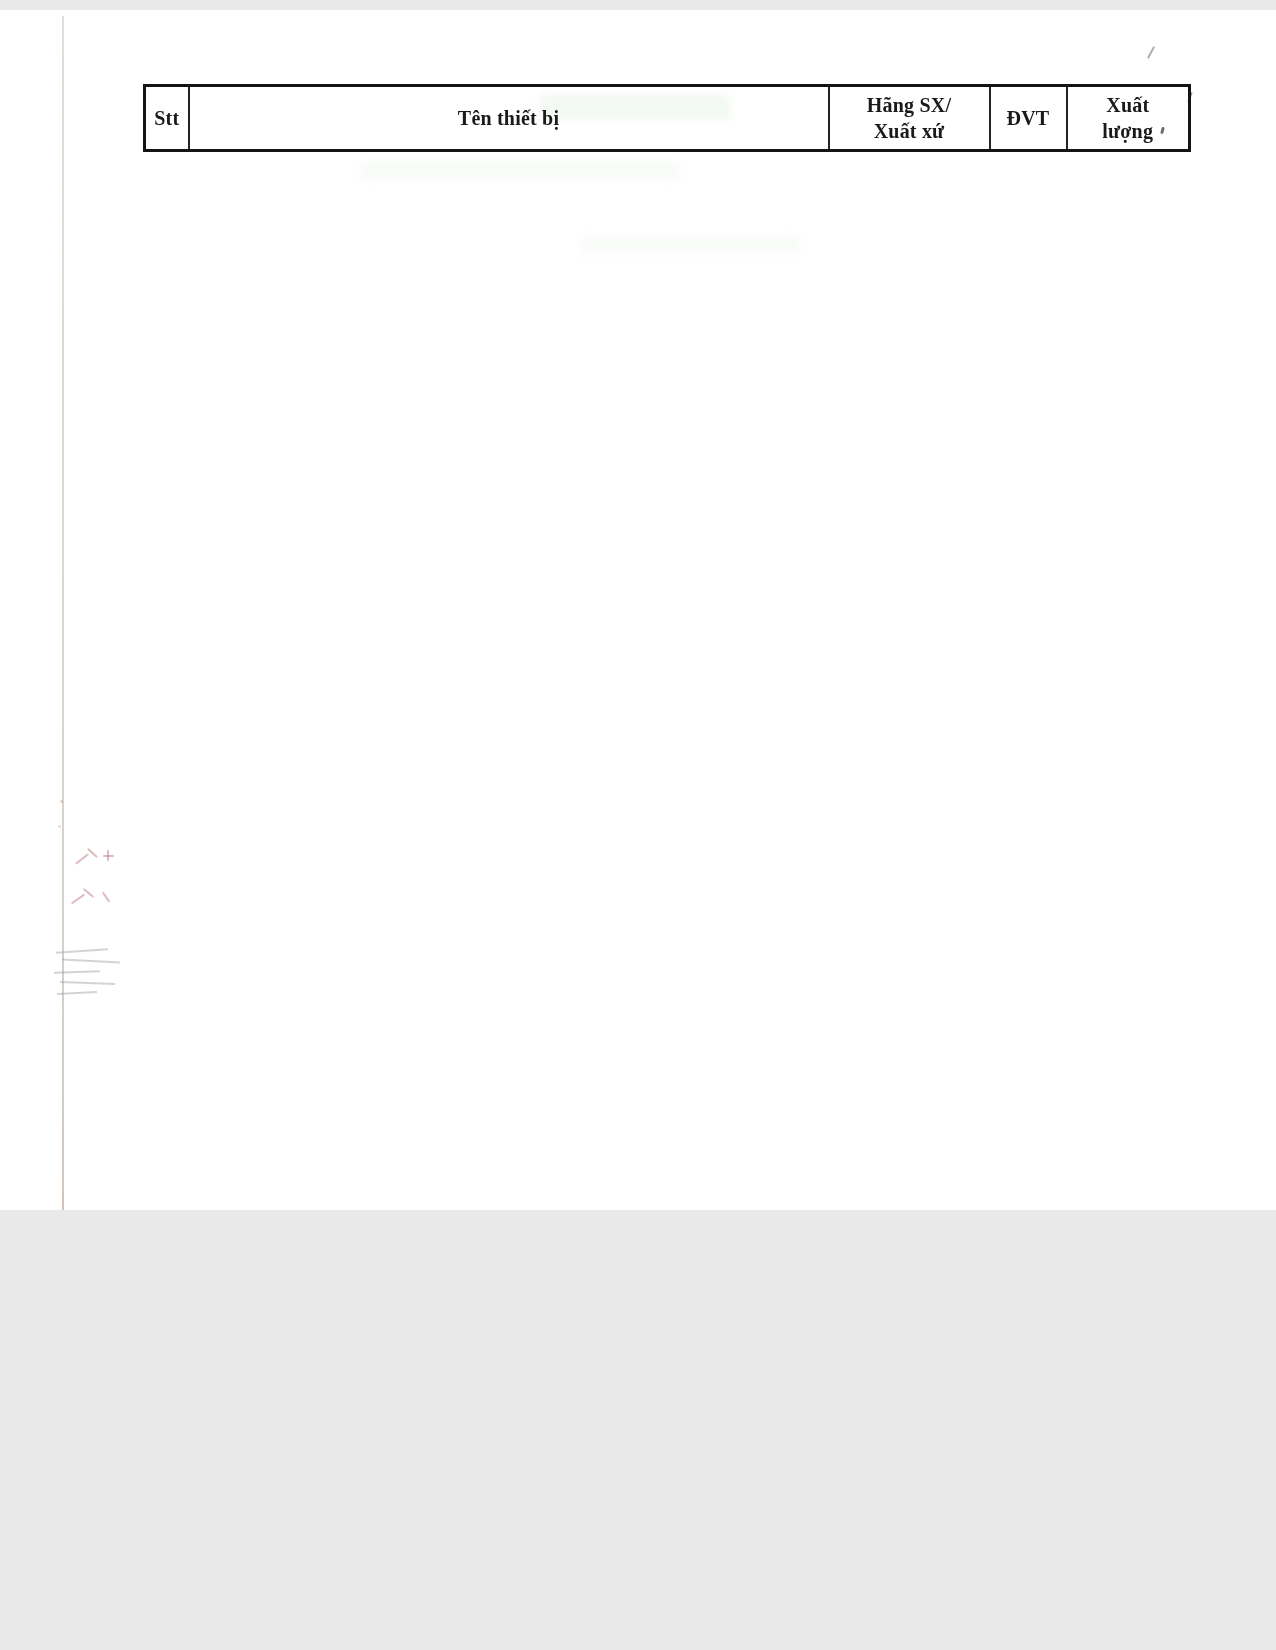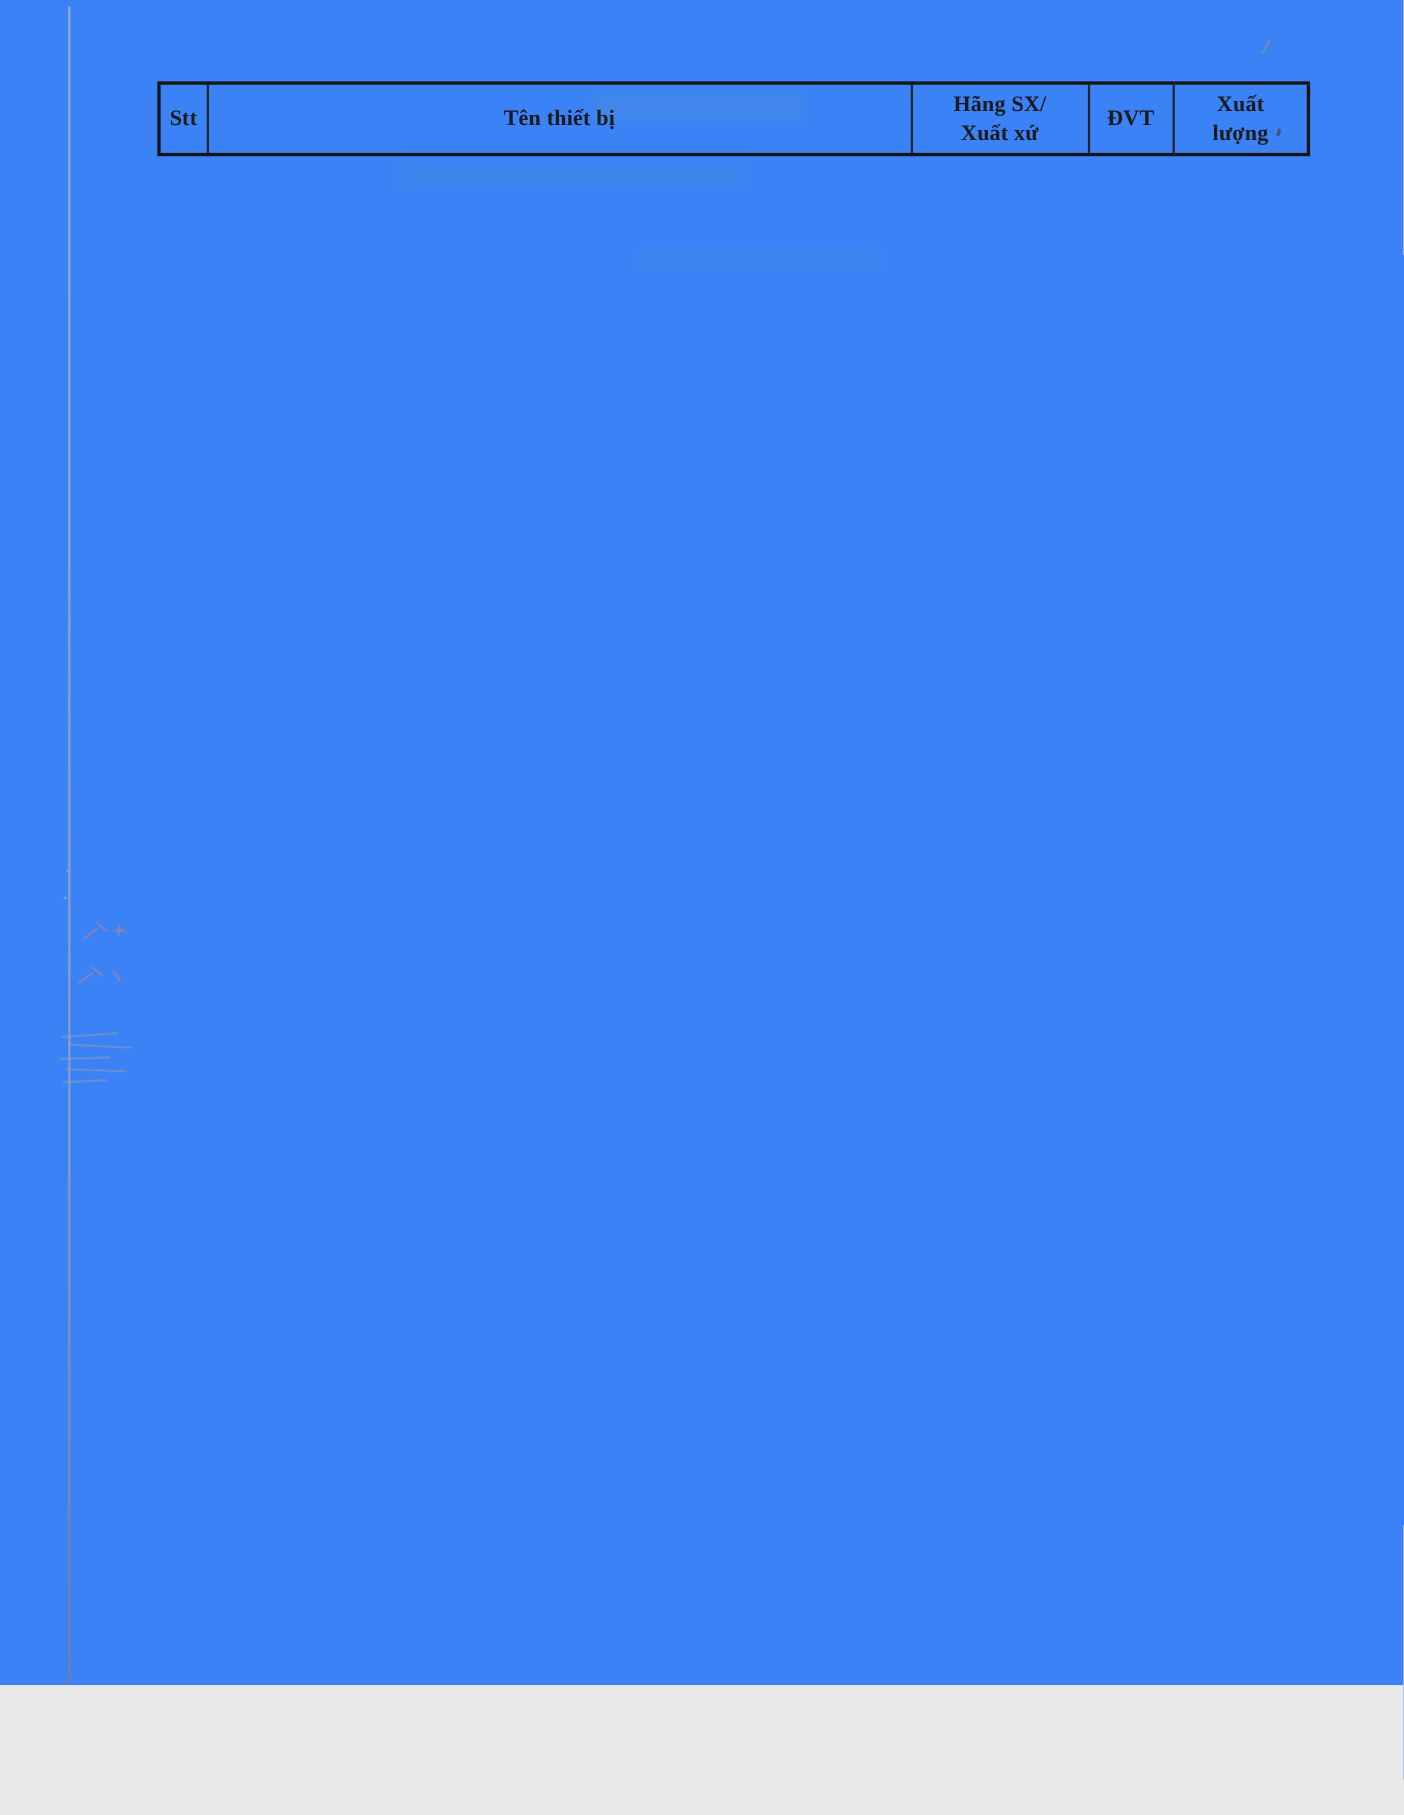--- a/index.html
+++ b/index.html
@@ -1,20 +1,20 @@
 <!DOCTYPE html>
 <html><head>
 <meta charset="utf-8">
 <style>
   html,body { margin:0; padding:0; background:#e9e9e9; }
   .page {
     position:relative;
-    width:1276px; height:1532px;
-    margin:0 auto;
-    background:#3b82f6;
+    width:1276px; height:1200px;
+    margin:10px auto;
+    background:#ffffff;
     overflow:hidden;
     font-family:"Liberation Serif","DejaVu Serif",serif;
     color:#1a1a1a;
   }
 
   
   table.spec {
     position:absolute; left:143px; top:74px;
     width:1045px;
     border-collapse:collapse;

